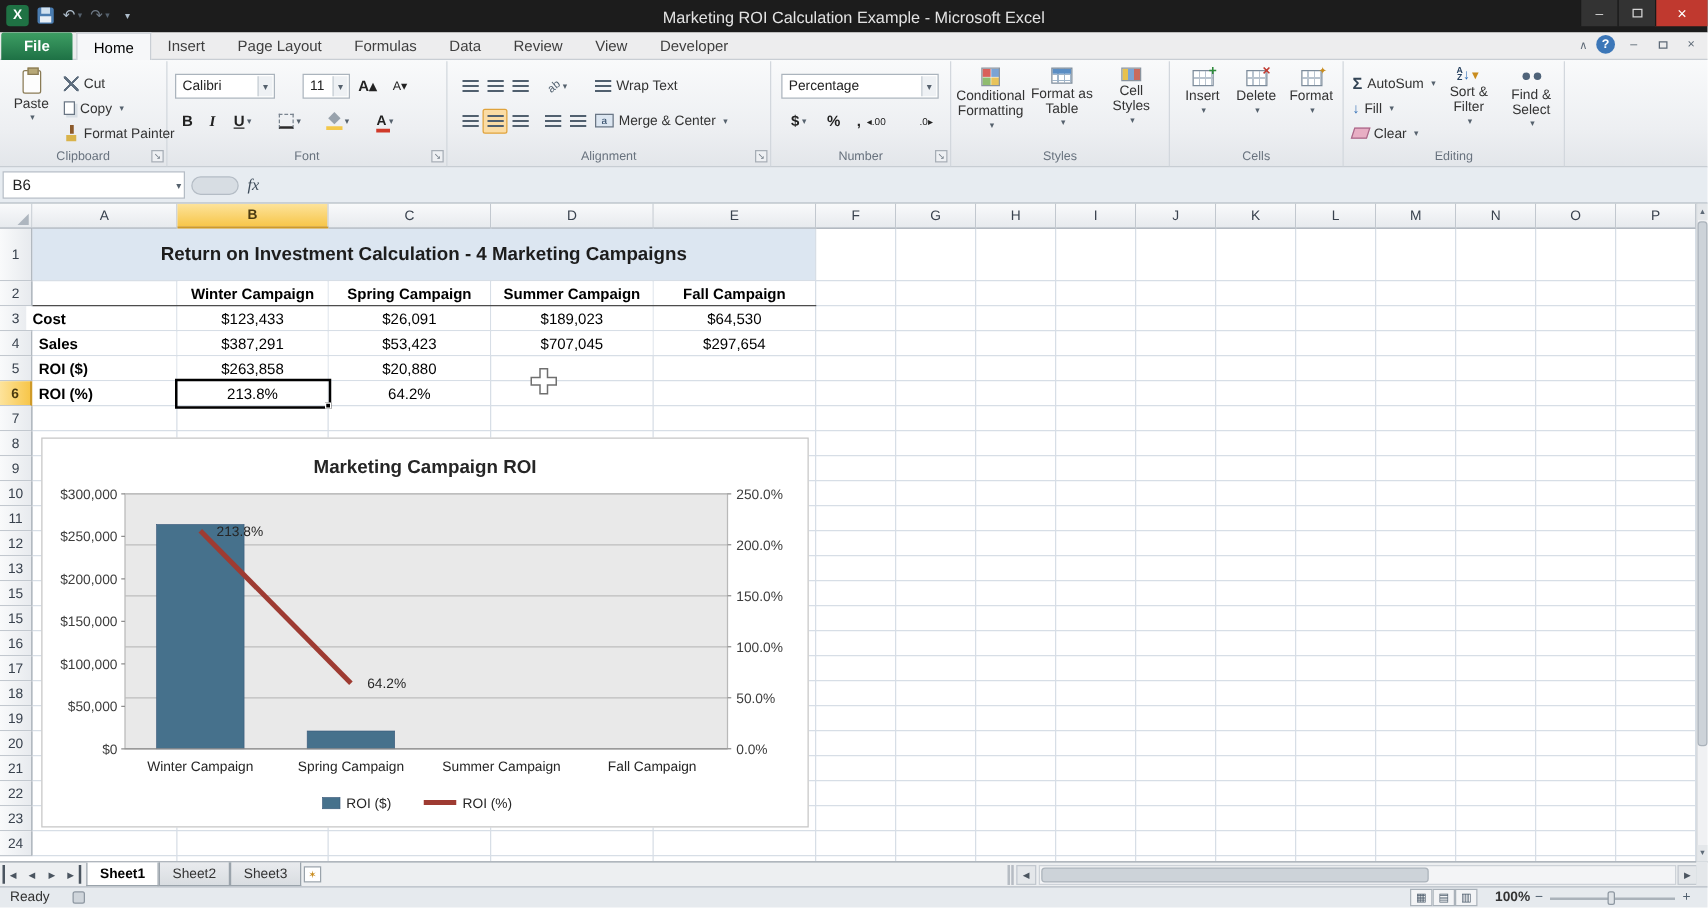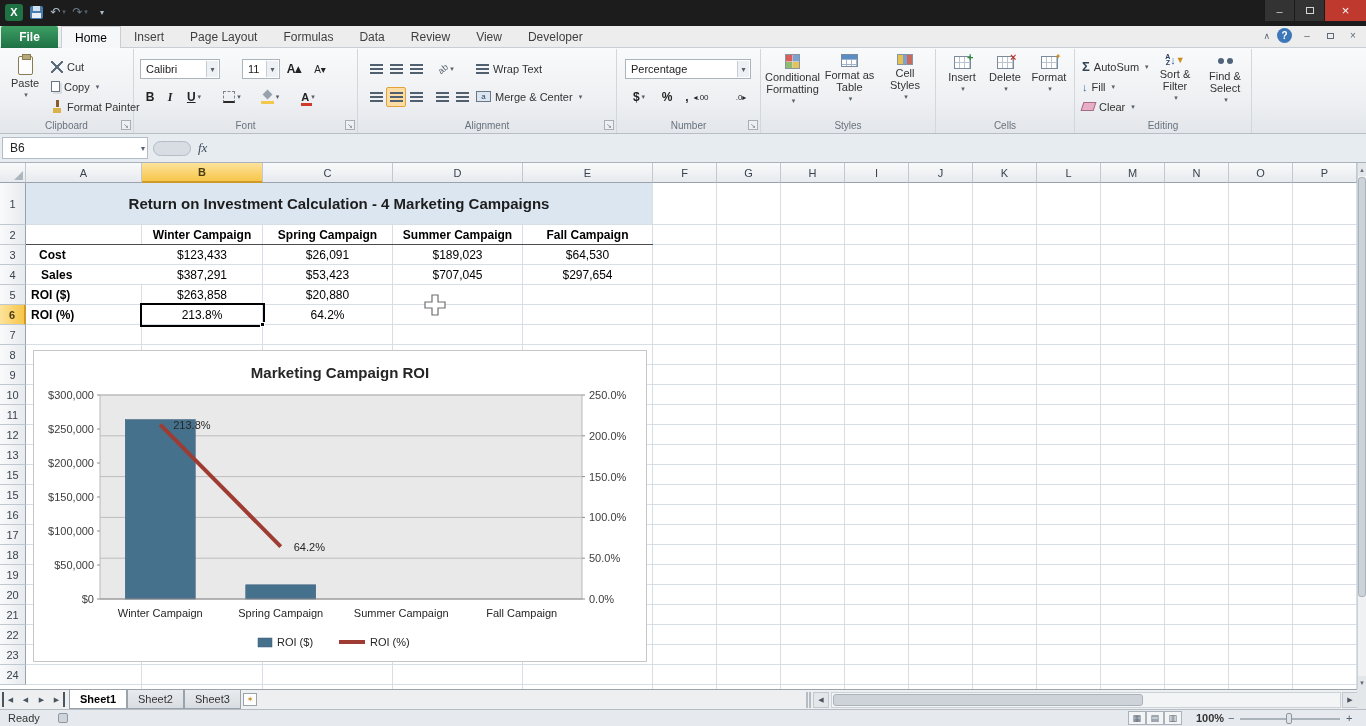--- a/index.html
+++ b/index.html
@@ -133,20 +133,21 @@
 <div id="titlebar">
   <div id="qat">
     <span id="app-logo" class="qbtn">X</span>
     <span class="qbtn">
         <span class="ic-floppy"></span>
       </span>
     <span class="qbtn">↶<span class="dar">▾</span></span>
     <span class="qbtn" style="color:#6d7884">↷<span class="dar">▾</span></span>
     <span class="qbtn" style="font-size:8px">▾</span>
   </div>
+  <div id="win-title">Marketing ROI Calculation Example  -  Microsoft Excel</div>
   <div id="winctl">
     <span class="wbtn">–</span>
     <span class="wbtn">
         <span class="sq"></span>
       </span>
     <span class="wbtn close">×</span>
   </div>
 </div>
 
 <div id="tabrow">
@@ -468,26 +469,26 @@
     <div class="hl" style="top: 441px; left: 26px; width: 1331px;"></div>
     <div class="hl" style="top: 461px; left: 26px; width: 1331px;"></div>
     <div class="hl" style="top: 481px; left: 26px; width: 1331px;"></div>
     <div class="hl" style="top: 501px; left: 26px; width: 1331px;"></div>
     <div class="hl" style="top: 521px; left: 26px; width: 1331px;"></div>
     <div class="cell title" style="left: 26px; top: 20px; width: 626px; height: 41px;">Return on Investment Calculation - 4 Marketing Campaigns</div>
     <div class="cell bold" style="left: 142px; top: 62px; width: 120px; height: 19px;">Winter Campaign</div>
     <div class="cell bold" style="left: 263px; top: 62px; width: 129px; height: 19px;">Spring Campaign</div>
     <div class="cell bold" style="left: 393px; top: 62px; width: 129px; height: 19px;">Summer Campaign</div>
     <div class="cell bold" style="left: 523px; top: 62px; width: 129px; height: 19px;">Fall Campaign</div>
-    <div class="cell left" style="left: 34px; top: 82px; width: 115px; height: 19px;">Cost</div>
+    <div class="cell left" style="left: 21px; top: 82px; width: 115px; height: 19px;">Cost</div>
     <div class="cell" style="left: 142px; top: 82px; width: 120px; height: 19px;">$123,433</div>
     <div class="cell" style="left: 263px; top: 82px; width: 129px; height: 19px;">$26,091</div>
     <div class="cell" style="left: 393px; top: 82px; width: 129px; height: 19px;">$189,023</div>
     <div class="cell" style="left: 523px; top: 82px; width: 129px; height: 19px;">$64,530</div>
-    <div class="cell left" style="left: 36px; top: 102px; width: 115px; height: 19px;">Sales</div>
+    <div class="cell left" style="left: 26px; top: 102px; width: 115px; height: 19px;">Sales</div>
     <div class="cell" style="left: 142px; top: 102px; width: 120px; height: 19px;">$387,291</div>
     <div class="cell" style="left: 263px; top: 102px; width: 129px; height: 19px;">$53,423</div>
     <div class="cell" style="left: 393px; top: 102px; width: 129px; height: 19px;">$707,045</div>
     <div class="cell" style="left: 523px; top: 102px; width: 129px; height: 19px;">$297,654</div>
     <div class="cell left" style="left: 26px; top: 122px; width: 115px; height: 19px;">ROI ($)</div>
     <div class="cell" style="left: 142px; top: 122px; width: 120px; height: 19px;">$263,858</div>
     <div class="cell" style="left: 263px; top: 122px; width: 129px; height: 19px;">$20,880</div>
     <div class="cell left" style="left: 26px; top: 142px; width: 115px; height: 19px;">ROI (%)</div>
     <div class="cell" style="left: 142px; top: 142px; width: 120px; height: 19px;">213.8%</div>
     <div class="cell" style="left: 263px; top: 142px; width: 129px; height: 19px;">64.2%</div>

